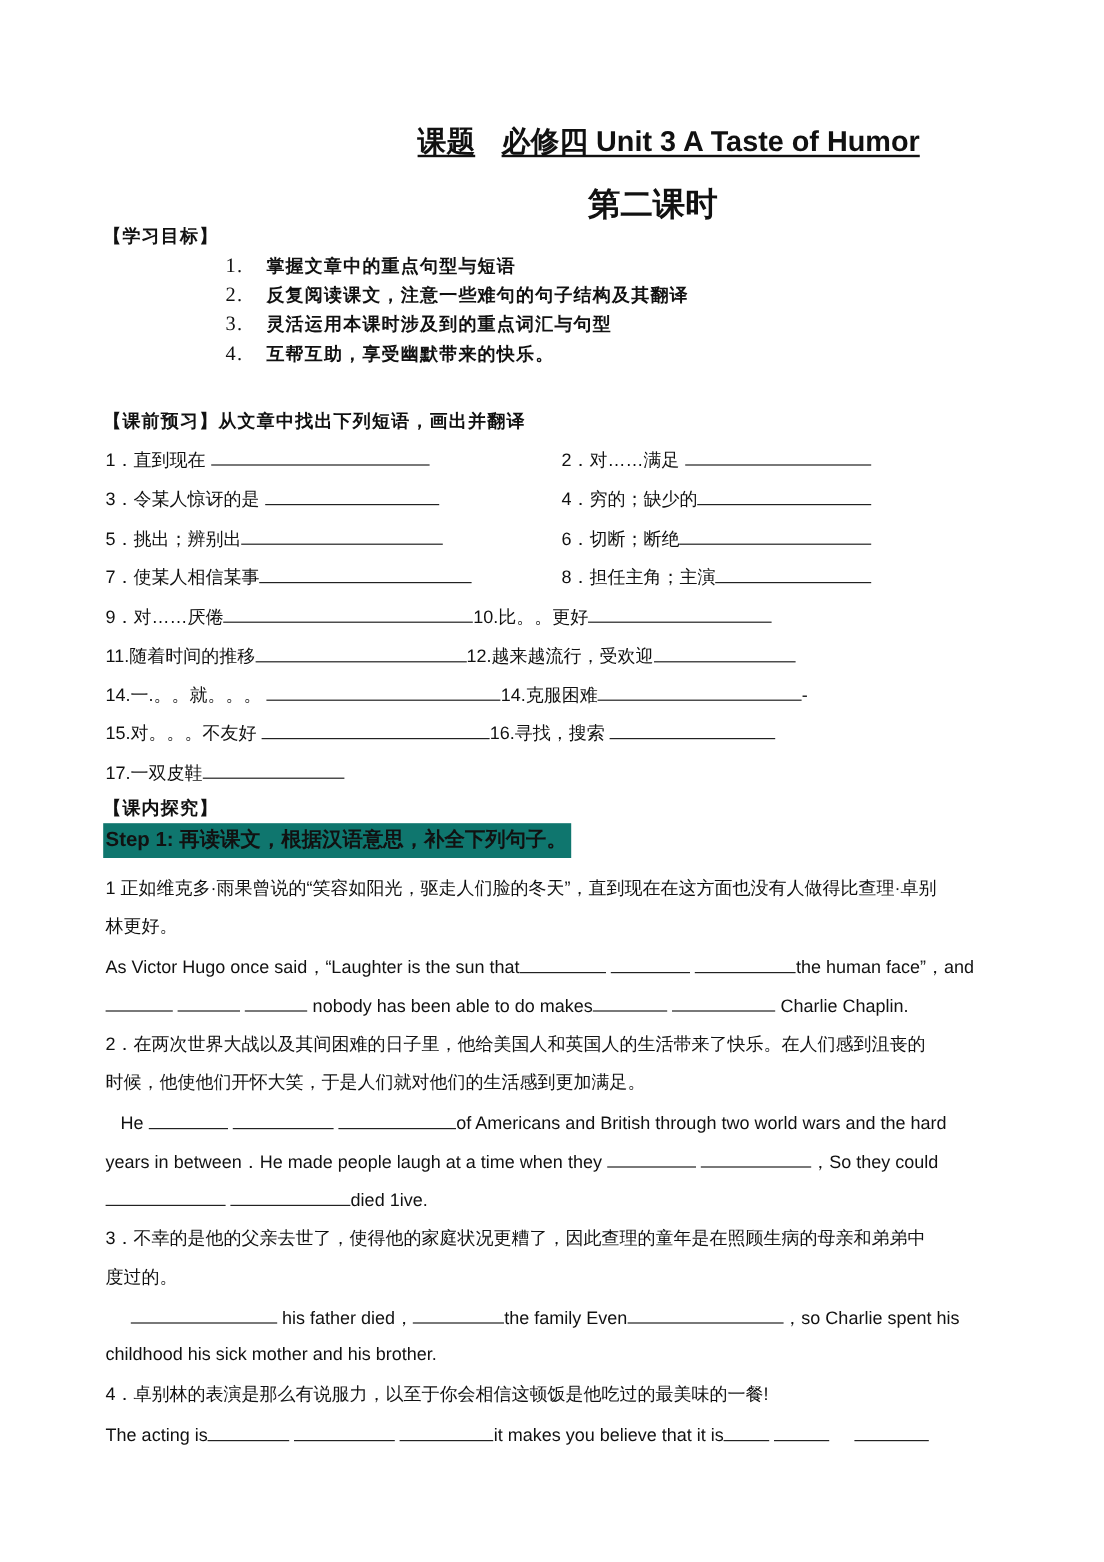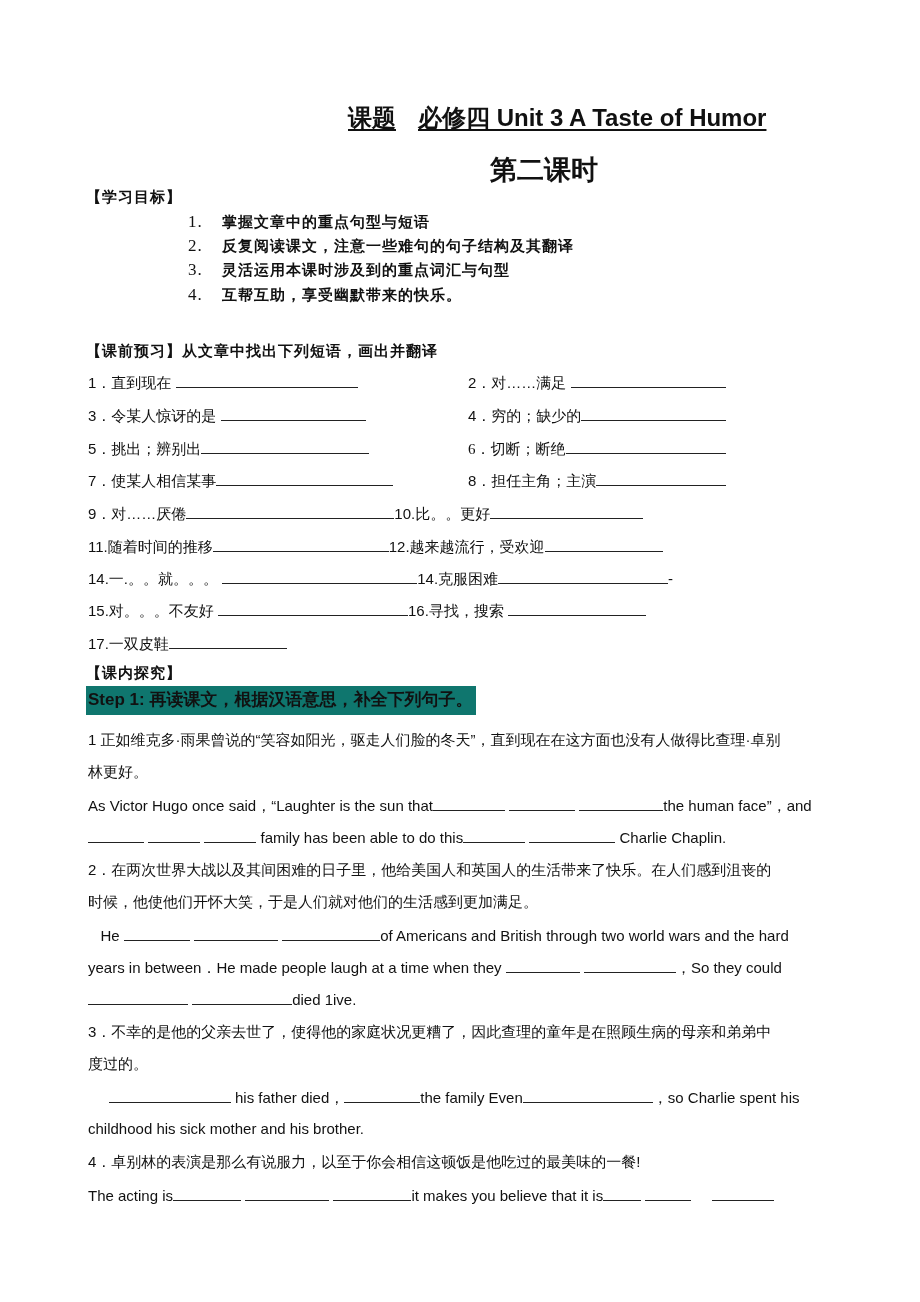--- a/index.html
+++ b/index.html
@@ -37,21 +37,21 @@
 
 <div class="abs sec-head" style="left:86px; top:342px;">【课前预习】从文章中找出下列短语，画出并翻译</div>
 
 <div class="abs row" style="left:88px; top:373px;"><span>1．直到现在</span> <span class="blank" style="width:182px"></span></div>
 <div class="abs row" style="left:468px; top:373px;"><span>2．对……满足</span> <span class="blank" style="width:155px"></span></div>
 
 <div class="abs row" style="left:88px; top:406px;"><span>3．令某人惊讶的是</span> <span class="blank" style="width:145px"></span></div>
 <div class="abs row" style="left:468px; top:406px;"><span>4．穷的；缺少的</span><span class="blank" style="width:145px"></span></div>
 
 <div class="abs row" style="left:88px; top:439px;"><span>5．挑出；辨别出</span><span class="blank" style="width:168px"></span></div>
-<div class="abs row" style="left:468px; top:439px;font-family:Liberation Serif, serif;"><span>6．切断；断绝</span><span class="blank" style="width:160px"></span></div>
+<div class="abs row" style="left:468px; top:439px;"><span>6．切断；断绝</span><span class="blank" style="width:160px"></span></div>
 
 <div class="abs row" style="left:88px; top:471px;text-align:center;"><span>7．使某人相信某事</span><span class="blank" style="width:177px"></span></div>
 <div class="abs row" style="left:468px; top:471px;"><span>8．担任主角；主演</span><span class="blank" style="width:130px"></span></div>
 
 <div class="abs row" style="left:88px; top:504px;"><span>9．对……厌倦</span><span class="blank" style="width:208px"></span><span>10.比。。更好</span><span class="blank" style="width:153px"></span></div>
 
 <div class="abs row" style="left:88px; top:537px;"><span>11.随着时间的推移</span><span class="blank" style="width:176px"></span><span>12.越来越流行，受欢迎</span><span class="blank" style="width:118px"></span></div>
 
 <div class="abs row" style="left:88px; top:569px;"><span>14.一.。。就。。。</span> <span class="blank" style="width:195px"></span><span>14.克服困难</span><span class="blank" style="width:170px"></span><span>-</span></div>
 
@@ -61,21 +61,21 @@
 
 <div class="abs sec-head" style="left:86px; top:664px;">【课内探究】</div>
 <div class="abs step">Step 1: 再读课文，根据汉语意思，补全下列句子。</div>
 
 <div class="abs para" style="left:88px; top:731px;">1 正如维克多·雨果曾说的“笑容如阳光，驱走人们脸的冬天”，直到现在在这方面也没有人做得比查理·卓别</div>
 <div class="abs para" style="left:88px; top:763px;">林更好。</div>
 <div class="abs para" style="left:88px; top:796px;">
   <span>As Victor Hugo once said，“Laughter is the sun that</span><span class="blank" style="width:72px"></span> <span class="blank" style="width:66px"></span> <span class="blank" style="width:84px"></span><span>the human face”，and</span>
 </div>
 <div class="abs para" style="left:88px; top:828px;">
-  <span class="blank" style="width:56px"></span> <span class="blank" style="width:52px"></span> <span class="blank" style="width:52px"></span> <span>family has been able to do this</span><span class="blank" style="width:62px"></span> <span class="blank" style="width:86px"></span> <span>Charlie Chaplin.</span>
+  <span class="blank" style="width:56px"></span> <span class="blank" style="width:52px"></span> <span class="blank" style="width:52px"></span> <span>nobody has been able to do makes</span><span class="blank" style="width:62px"></span> <span class="blank" style="width:86px"></span> <span>Charlie Chaplin.</span>
 </div>
 
 <div class="abs para" style="left:88px; top:861px;">2．在两次世界大战以及其间困难的日子里，他给美国人和英国人的生活带来了快乐。在人们感到沮丧的</div>
 <div class="abs para" style="left:88px; top:893px;">时候，他使他们开怀大笑，于是人们就对他们的生活感到更加满足。</div>
 <div class="abs para" style="left:88px; top:926px;">
   <span>&nbsp;&nbsp;&nbsp;</span><span>He</span> <span class="blank" style="width:66px"></span> <span class="blank" style="width:84px"></span> <span class="blank" style="width:98px"></span><span>of Americans and British through two world wars and the hard</span>
 </div>
 <div class="abs para" style="left:88px; top:958px;">
   <span>years in between．He made people laugh at a time when they</span> <span class="blank" style="width:74px"></span> <span class="blank" style="width:92px"></span><span>，So they could</span>
 </div>

